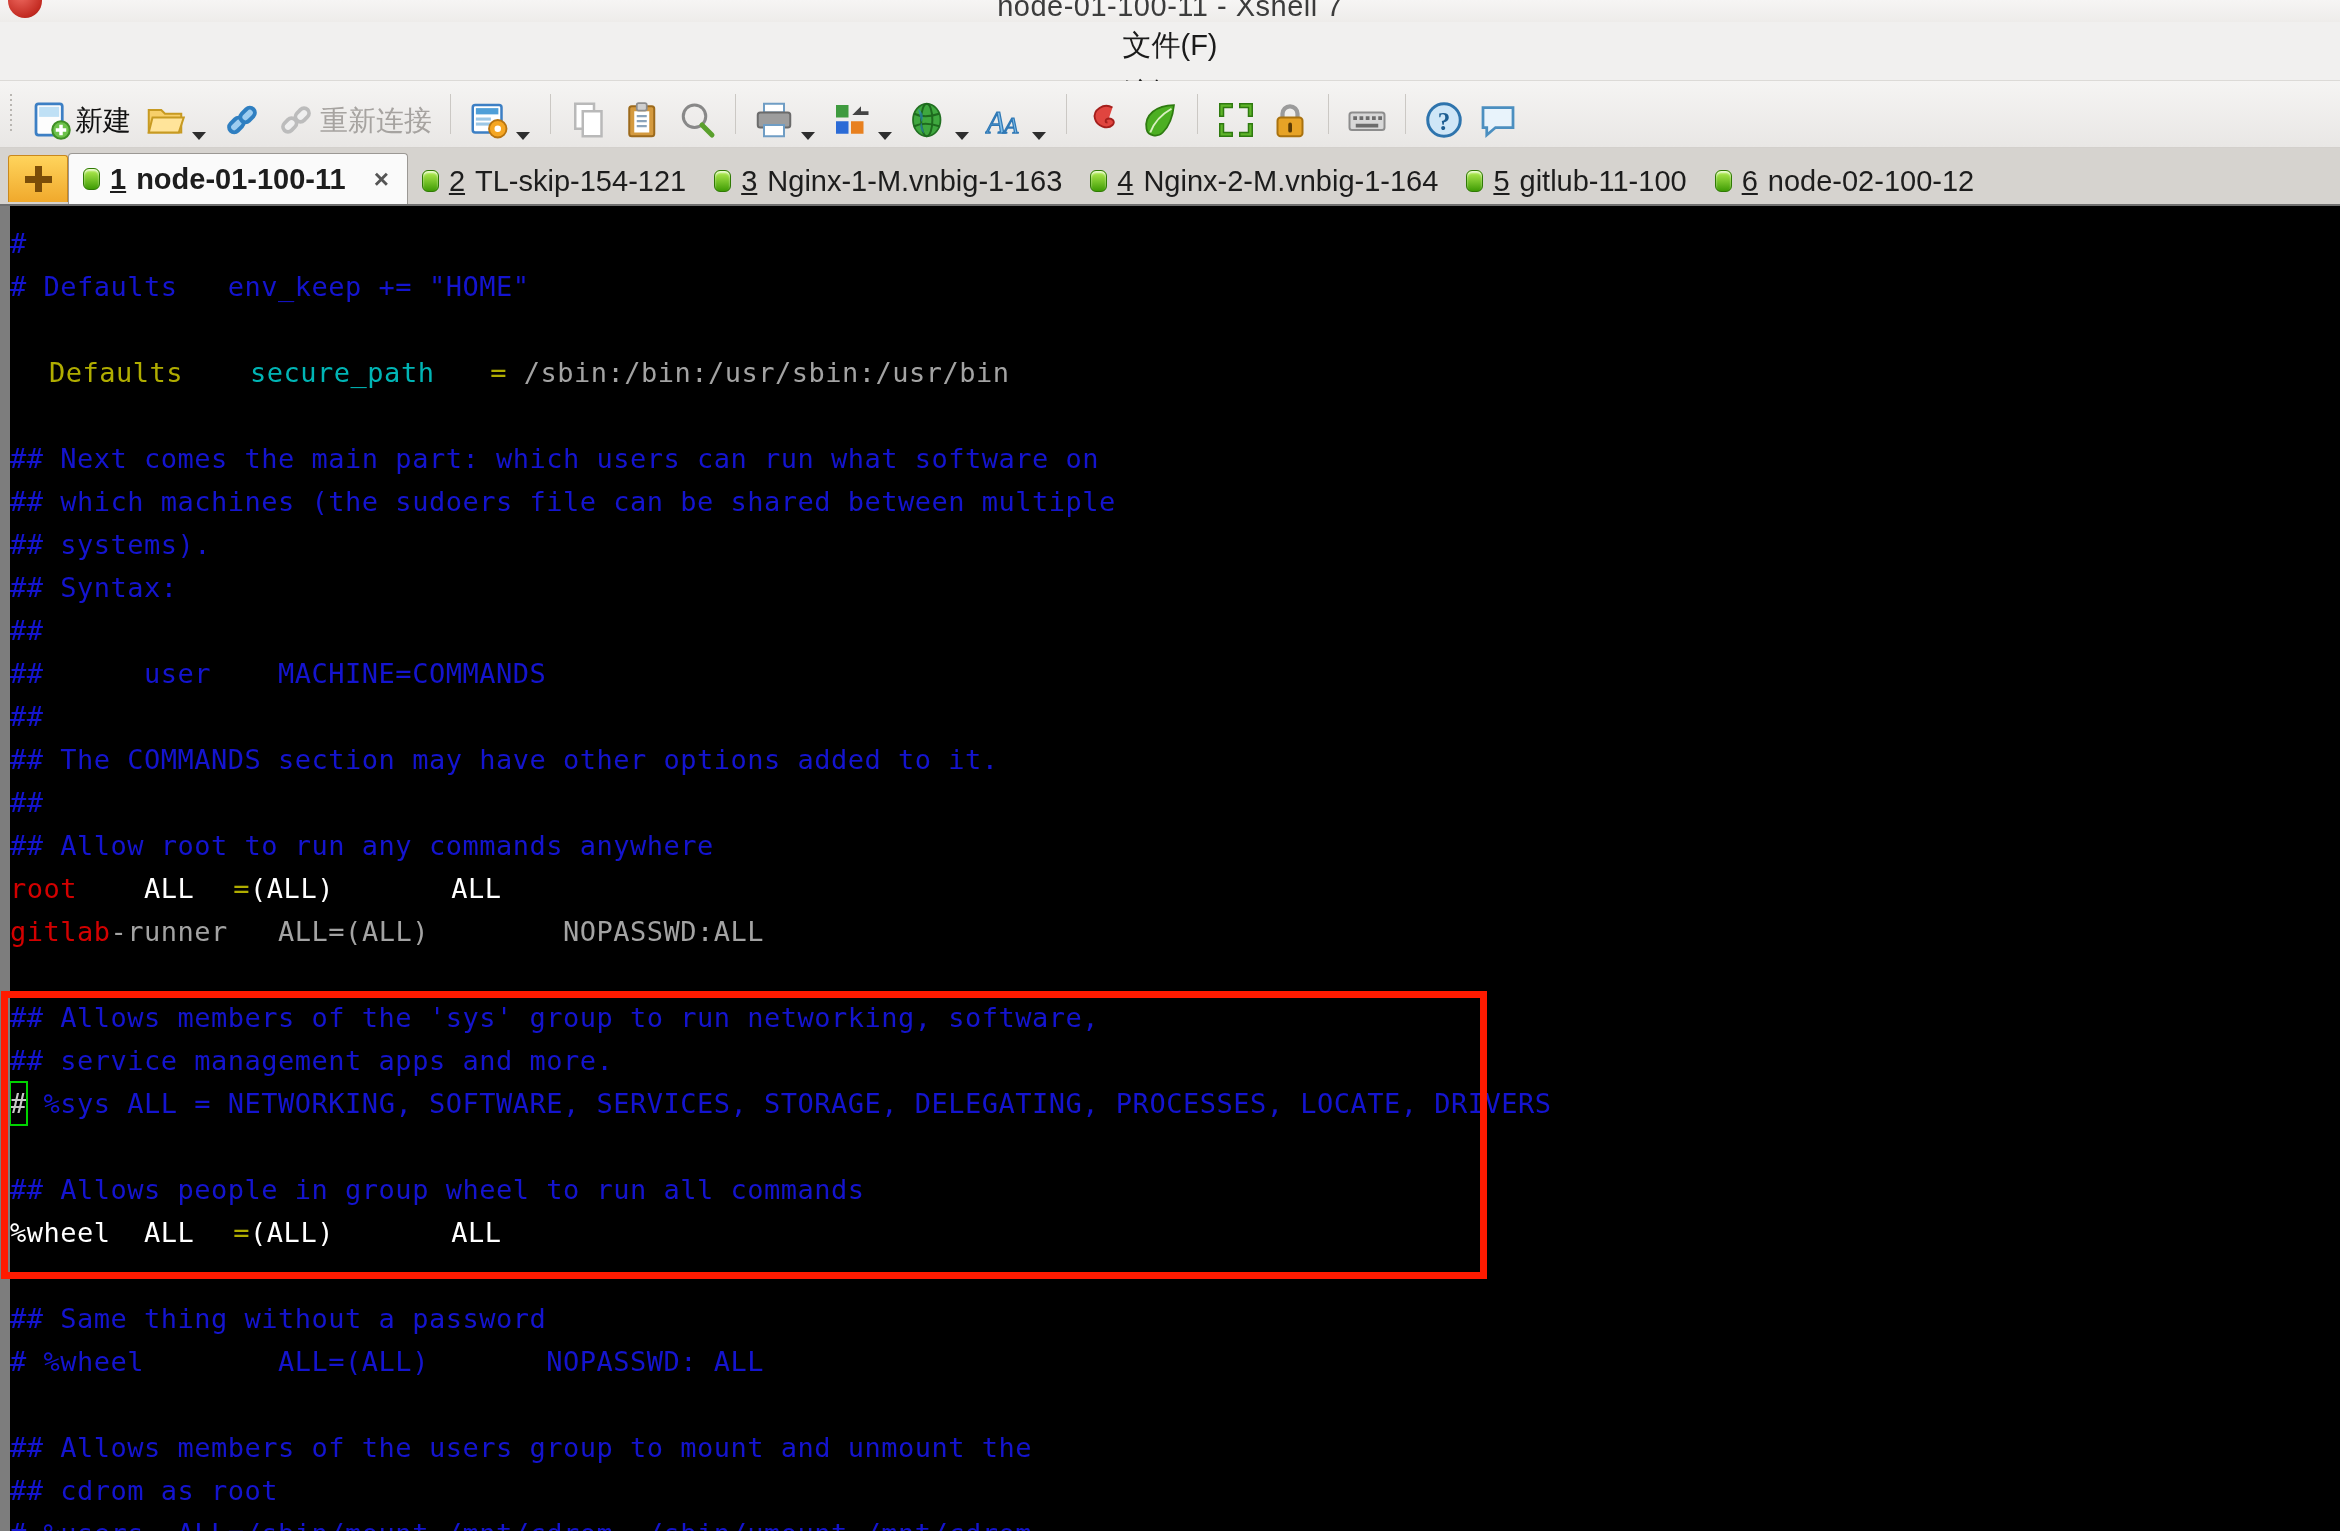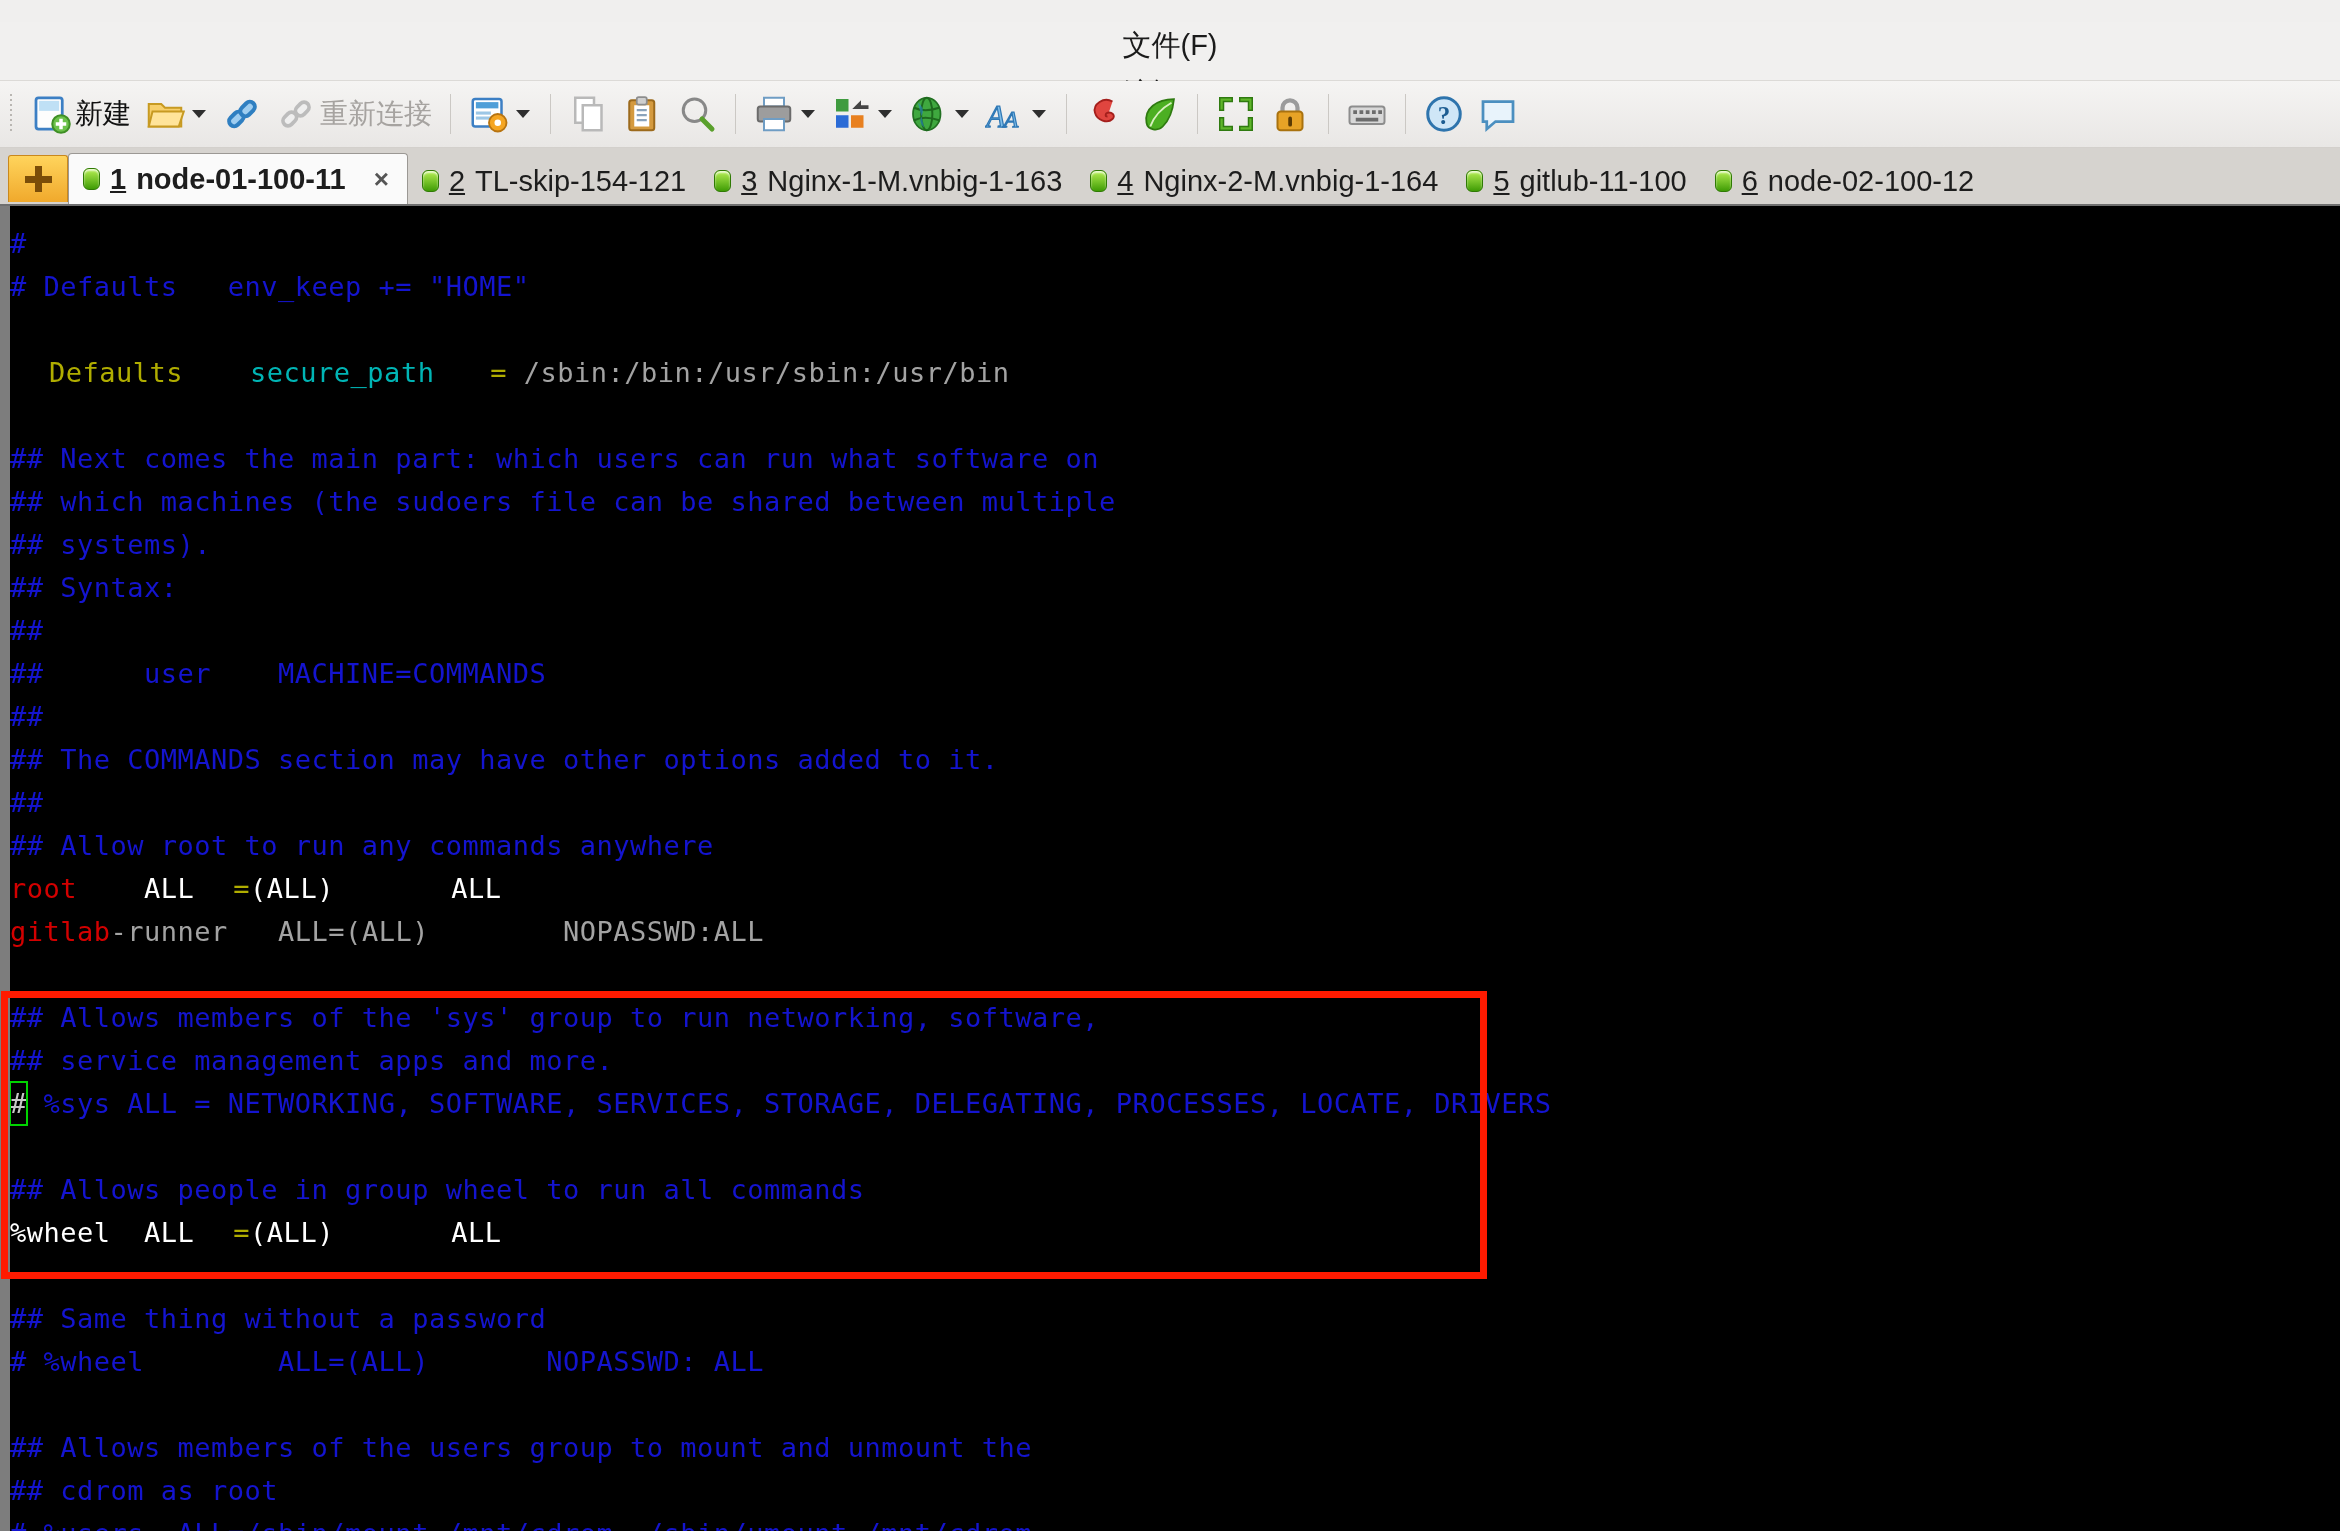--- a/index.html
+++ b/index.html
@@ -43,21 +43,21 @@
     padding:4px 17px;font-size:29px;color:#1b1b1b;white-space:nowrap;cursor:default;
   }
 
   
   .toolbar{
     position:absolute;left:0;top:81px;width:2340px;height:66px;
     background:linear-gradient(#f5f4f3,#e9e7e5);
     border-bottom:1px solid #d3d0cc;
     display:flex;align-items:center;
   }
-  .tb-btn{display:flex;align-items:center;gap:4px;padding:2px 7px;height:52px;cursor:default;}
+  .tb-btn{display:flex;align-items:flex-end;gap:4px;padding:2px 7px;height:52px;cursor:default;}
   .tb-label{font-size:28px;color:#111;white-space:nowrap;}
   .tb-label.dim{color:#a6a3a0;}
   .tb-sep{width:1px;height:40px;background:#cbc8c4;margin:0 11px;}
   .caret{
     width:0;height:0;border-left:7px solid transparent;border-right:7px solid transparent;
     border-top:8px solid #2e2e2e;margin-left:3px;margin-right:2px;
   }
   .ico{width:40px;height:40px;display:block;}
 
   
@@ -121,20 +121,24 @@
   .redbox{
     position:absolute;left:1px;top:785px;width:1486px;height:288px;
     border:7px solid #ff1a00;box-sizing:border-box;pointer-events:none;
   }
 </style>
 </head>
 <body>
 
 <div class="app">
 
+  <div class="titlebar">
+    <div class="app-dot"></div>
+    <div class="title-text">node-01-100-11 - Xshell 7</div>
+  </div>
 
   <div class="menubar">
     <div class="grip"></div>
     <div class="menu-item">文件(F)</div>
     <div class="menu-item">编辑(E)</div>
     <div class="menu-item">查看(V)</div>
     <div class="menu-item">工具(T)</div>
     <div class="menu-item">窗口(W)</div>
     <div class="menu-item">帮助(H)</div>
   </div>

